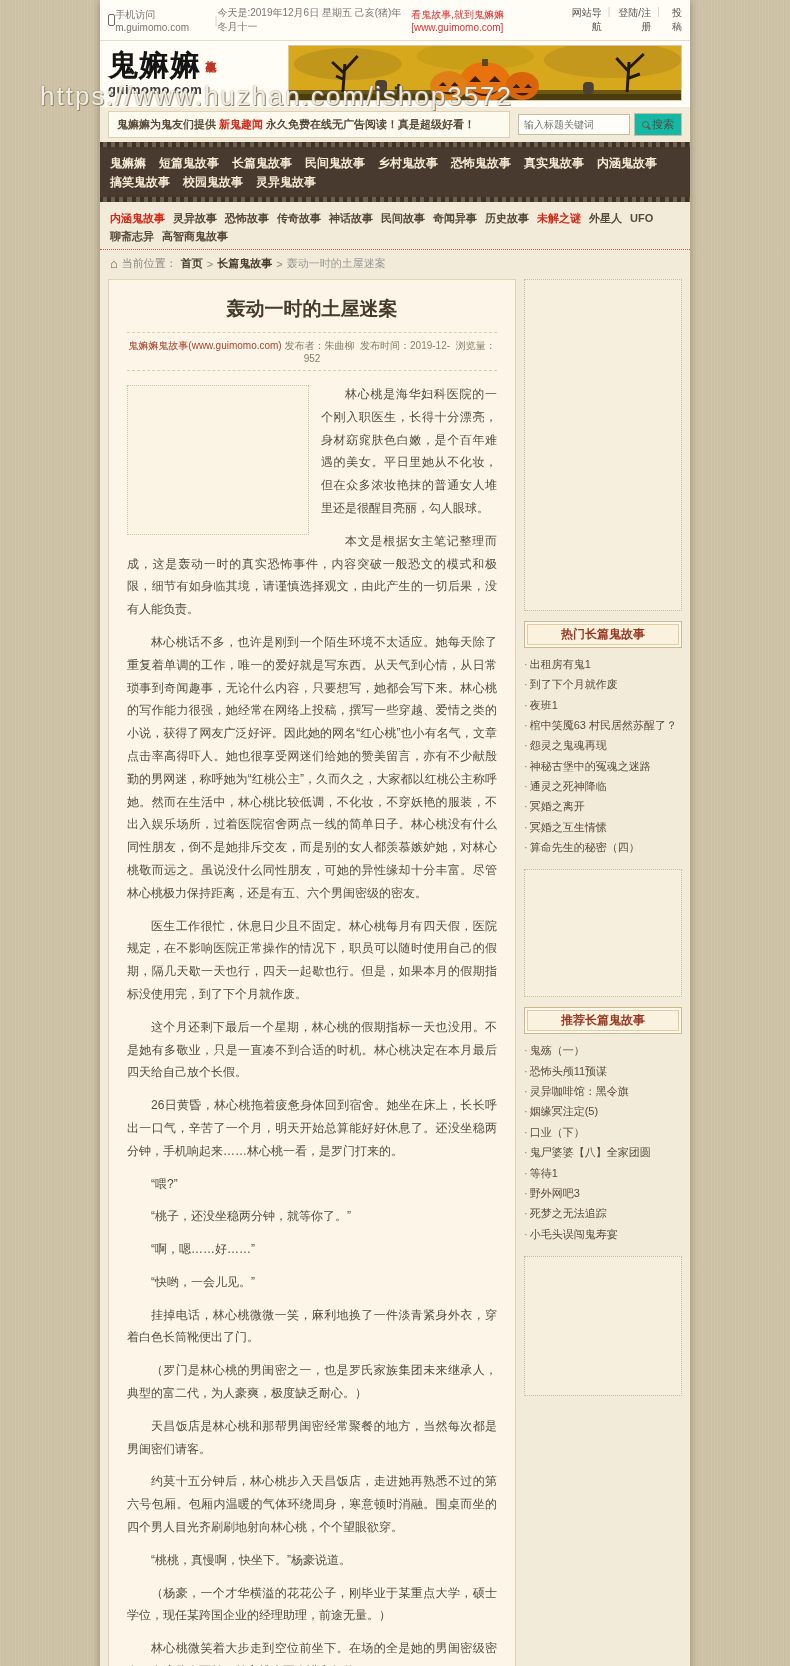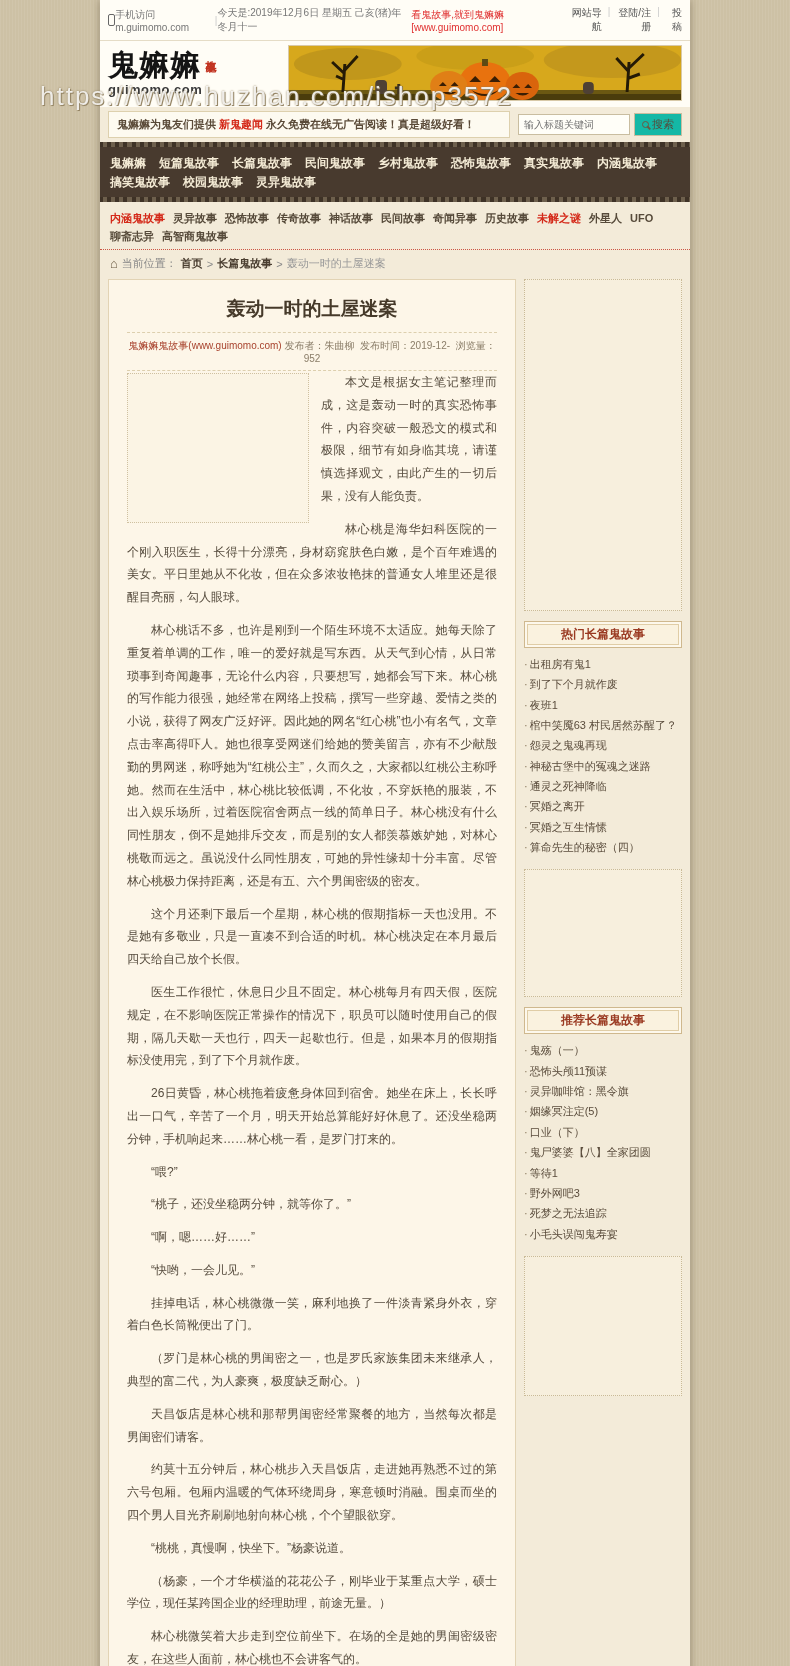--- a/index.html
+++ b/index.html
@@ -66,21 +66,21 @@
   .content { display:flex; gap:8px; padding:2px 8px 8px 8px; align-items:flex-start; }
   .col-main { width:408px; flex:none; }
   .col-side { flex:1; }
 
   .box { border:1px solid #e2d3b4; background:#fdf6e8; }
 
   
   .article { padding:12px 18px 14px 18px; }
   .art-title { text-align:center; font-size:19px; font-weight:bold; color:#463a2a; margin:4px 0 10px 0; }
   .art-meta { text-align:center; font-size:10px; color:#8a7d68; border-top:1px dashed #ddcfae; border-bottom:1px dashed #ddcfae;
-              padding:6px 0; margin-bottom:0; }
+              padding:6px 0; margin-bottom:12px; }
   .art-meta .src { color:#a8432e; }
   .img-ph { float:left; width:182px; height:150px; border:1px dotted #cfc0a0; margin:2px 12px 8px 0; background:#fbf4e4; }
   .art-body p { font-size:12px; line-height:1.9; color:#564c3e; text-indent:2em; margin-bottom:10px; text-align:justify; }
   .dot::before { content:"·"; margin-right:2px; color:#8a7a5e; }
 
   
   .ad-box { border:1px dotted #c9ba97; background:#f7efdd; margin-bottom:10px; }
   .side-head { border:1px solid #cfb88e; background:#faf2df; text-align:center; font-size:12px; font-weight:bold;
                color:#9a3a22; padding:4px 0; margin-bottom:6px; box-shadow:inset 0 0 0 2px #fdf8ec, inset 0 0 0 3px #e0cda6;font-family:Liberation Serif, serif; }
   .side-list { list-style:none; margin-bottom:12px; }
@@ -208,25 +208,25 @@
         <div class="art-meta">
           <span class="src">鬼嫲嫲鬼故事(www.guimomo.com)</span>
           <span>发布者：</span><span>朱曲柳</span>
           &nbsp;<span>发布时间：</span><span>2019-12-</span>
           &nbsp;<span>浏览量：</span><span>952</span>
         </div>
         <div class="art-body">
           <div class="img-ph"></div>
           <div>
 
-          <p>本文是根据女主笔记整理而成，这是轰动一时的真实恐怖事件，内容突破一般恐文的模式和极限，细节有如身临其境，请谨慎选择观文，由此产生的一切后果，没有人能负责。</p>
-              <p>林心桃是海华妇科医院的一个刚入职医生，长得十分漂亮，身材窈窕肤色白嫩，是个百年难遇的美女。平日里她从不化妆，但在众多浓妆艳抹的普通女人堆里还是很醒目亮丽，勾人眼球。</p>
+          <p>林心桃是海华妇科医院的一个刚入职医生，长得十分漂亮，身材窈窕肤色白嫩，是个百年难遇的美女。平日里她从不化妆，但在众多浓妆艳抹的普通女人堆里还是很醒目亮丽，勾人眼球。</p>
+              <p>本文是根据女主笔记整理而成，这是轰动一时的真实恐怖事件，内容突破一般恐文的模式和极限，细节有如身临其境，请谨慎选择观文，由此产生的一切后果，没有人能负责。</p>
               <p>林心桃话不多，也许是刚到一个陌生环境不太适应。她每天除了重复着单调的工作，唯一的爱好就是写东西。从天气到心情，从日常琐事到奇闻趣事，无论什么内容，只要想写，她都会写下来。林心桃的写作能力很强，她经常在网络上投稿，撰写一些穿越、爱情之类的小说，获得了网友广泛好评。因此她的网名“红心桃”也小有名气，文章点击率高得吓人。她也很享受网迷们给她的赞美留言，亦有不少献殷勤的男网迷，称呼她为“红桃公主”，久而久之，大家都以红桃公主称呼她。然而在生活中，林心桃比较低调，不化妆，不穿妖艳的服装，不出入娱乐场所，过着医院宿舍两点一线的简单日子。林心桃没有什么同性朋友，倒不是她排斥交友，而是别的女人都羡慕嫉妒她，对林心桃敬而远之。虽说没什么同性朋友，可她的异性缘却十分丰富。尽管林心桃极力保持距离，还是有五、六个男闺密级的密友。</p>
+              <p>医生工作很忙，休息日少且不固定。林心桃每月有四天假，医院规定，在不影响医院正常操作的情况下，职员可以随时使用自己的假期，隔几天歇一天也行，四天一起歇也行。但是，如果本月的假期指标没使用完，到了下个月就作废。</p>
               <p>这个月还剩下最后一个星期，林心桃的假期指标一天也没用。不是她有多敬业，只是一直凑不到合适的时机。林心桃决定在本月最后四天给自己放个长假。</p>
-              <p>医生工作很忙，休息日少且不固定。林心桃每月有四天假，医院规定，在不影响医院正常操作的情况下，职员可以随时使用自己的假期，隔几天歇一天也行，四天一起歇也行。但是，如果本月的假期指标没使用完，到了下个月就作废。</p>
               <p>26日黄昏，林心桃拖着疲惫身体回到宿舍。她坐在床上，长长呼出一口气，辛苦了一个月，明天开始总算能好好休息了。还没坐稳两分钟，手机响起来……林心桃一看，是罗门打来的。</p>
               <p>“喂?”</p>
               <p>“桃子，还没坐稳两分钟，就等你了。”</p>
               <p>“啊，嗯……好……”</p>
               <p>“快哟，一会儿见。”</p>
               <p>挂掉电话，林心桃微微一笑，麻利地换了一件淡青紧身外衣，穿着白色长筒靴便出了门。</p>
               <p>（罗门是林心桃的男闺密之一，也是罗氏家族集团未来继承人，典型的富二代，为人豪爽，极度缺乏耐心。）</p>
               <p>天昌饭店是林心桃和那帮男闺密经常聚餐的地方，当然每次都是男闺密们请客。</p>
               <p>约莫十五分钟后，林心桃步入天昌饭店，走进她再熟悉不过的第六号包厢。包厢内温暖的气体环绕周身，寒意顿时消融。围桌而坐的四个男人目光齐刷刷地射向林心桃，个个望眼欲穿。</p>
               <p>“桃桃，真慢啊，快坐下。”杨豪说道。</p>

